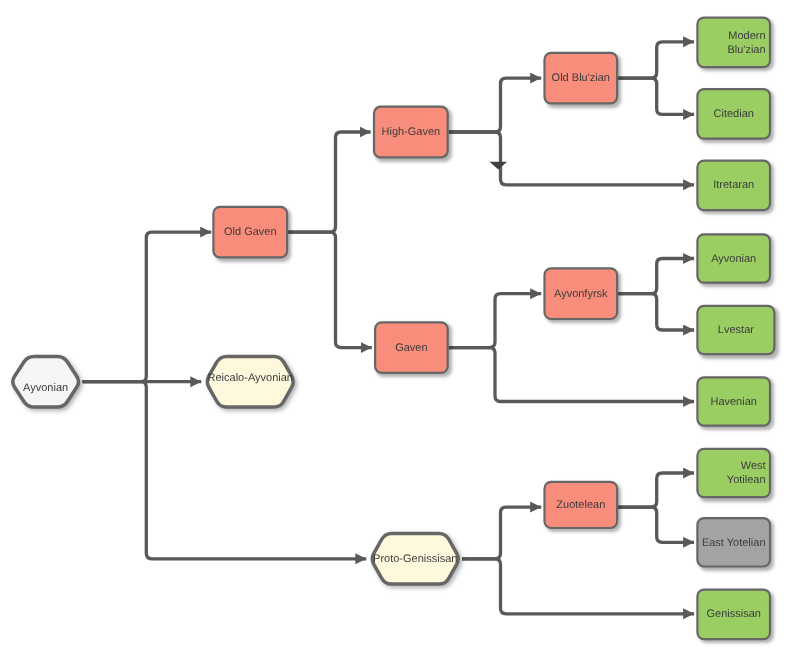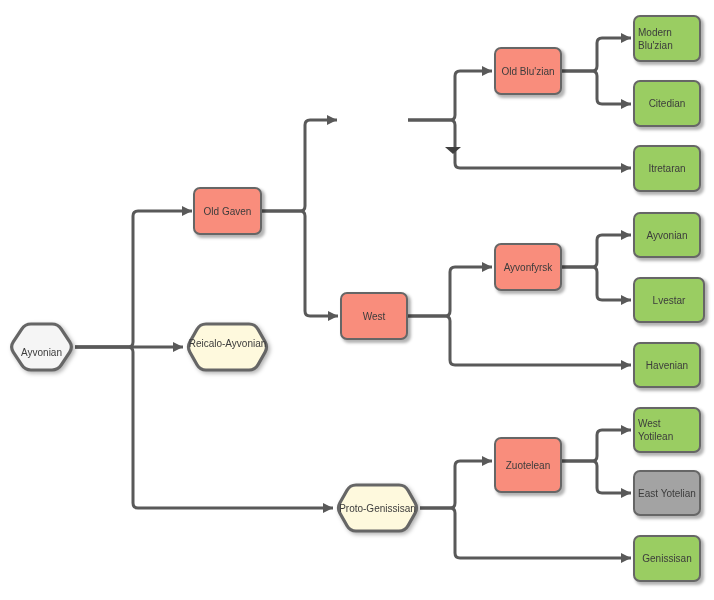--- a/index.html
+++ b/index.html
@@ -5,21 +5,21 @@
   html,body { margin:0; padding:0; background:#ffffff; }
   .canvas {
     position:relative; width:714px; height:600px; background:#ffffff;
     font-family:"Liberation Sans", sans-serif; overflow:hidden;
   }
   #edges-layer { position:absolute; left:0; top:0; width:714px; height:600px; }
   #edges-layer path.edge { fill:none; stroke-width:3; stroke-linejoin:round; stroke-linecap:butt; }
   #nodes-layer { position:absolute; left:0; top:0; width:714px; height:600px; }
   .node {
     position:absolute; display:flex; align-items:center; justify-content:center;
-    box-sizing:border-box; text-align:left; cursor:default;
+    box-sizing:border-box; text-align:right; cursor:default;
   }
   .node.rect {
     border:2.5px solid #666666; border-radius:7px;
     box-shadow:2.5px 2.5px 3px rgba(0,0,0,0.30);
   }
   .node.hexagon { background:transparent; border:none; }
   .node.hexagon svg.hex-bg {
     position:absolute; left:0; top:0; overflow:visible;
     filter:drop-shadow(2.5px 2.5px 2px rgba(0,0,0,0.30));
   }
@@ -72,30 +72,33 @@
       </div>
       <div class="node hexagon proto" style="left: 335px; top: 483px; width: 85px; height: 50px;">
         <svg class="hex-bg" width="85" height="50">
           <path d="M12.047656459992588,7.223377032320806Q15,2 21,2L64,2Q70,2 72.9523435400074,7.223377032320806L80.0476564599926,19.776622967679195Q83,25 80.0476564599926,30.223377032320805L72.9523435400074,42.776622967679195Q70,48 64,48L21,48Q15,48 12.047656459992588,42.776622967679195L4.952343540007412,30.223377032320805Q2,25 4.952343540007412,19.776622967679195Z" fill="#FEF9DD" stroke="#666666" stroke-width="3.2" stroke-linejoin="round"></path>
         </svg>
         <span class="node-label">Proto-Genissisan</span>
       </div>
       <div class="node rect branch" style="left: 193px; top: 187px; width: 69px; height: 48px; background: rgb(249, 141, 124); border-color: rgb(102, 102, 102);">
         <span class="node-label">Old Gaven</span>
       </div>
+      <div class="node rect branch" style="left: 339px; top: 96px; width: 69px; height: 48px; background: rgb(249, 141, 124); border-color: rgb(102, 102, 102);">
+        <span class="node-label">High-Gaven</span>
+      </div>
       <div class="node rect branch" style="left: 340px; top: 292px; width: 68px; height: 48px; background: rgb(249, 141, 124); border-color: rgb(102, 102, 102);">
-        <span class="node-label">West</span>
+        <span class="node-label">Gaven</span>
       </div>
       <div class="node rect branch" style="left: 494px; top: 47px; width: 68px; height: 48px; background: rgb(249, 141, 124); border-color: rgb(102, 102, 102);">
         <span class="node-label">Old Blu'zian</span>
       </div>
       <div class="node rect branch" style="left: 494px; top: 243px; width: 68px; height: 48px; background: rgb(249, 141, 124); border-color: rgb(102, 102, 102);">
         <span class="node-label">Ayvonfyrsk</span>
       </div>
-      <div class="node rect branch" style="left: 494px; top: 437px; width: 68px; height: 56px; background: rgb(249, 141, 124); border-color: rgb(102, 102, 102);">
+      <div class="node rect branch" style="left: 494px; top: 437px; width: 68px; height: 44px; background: rgb(249, 141, 124); border-color: rgb(102, 102, 102);">
         <span class="node-label">Zuotelean</span>
       </div>
       <div class="node rect leaf" style="left: 633px; top: 15px; width: 68px; height: 47px; background: rgb(154, 205, 98); border-color: rgb(102, 102, 102);">
         <span class="node-label">Modern Blu'zian</span>
       </div>
       <div class="node rect leaf" style="left: 633px; top: 80px; width: 68px; height: 47px; background: rgb(154, 205, 98); border-color: rgb(102, 102, 102);">
         <span class="node-label">Citedian</span>
       </div>
       <div class="node rect leaf" style="left: 633px; top: 145px; width: 68px; height: 47px; background: rgb(154, 205, 98); border-color: rgb(102, 102, 102);">
         <span class="node-label">Itretaran</span>

